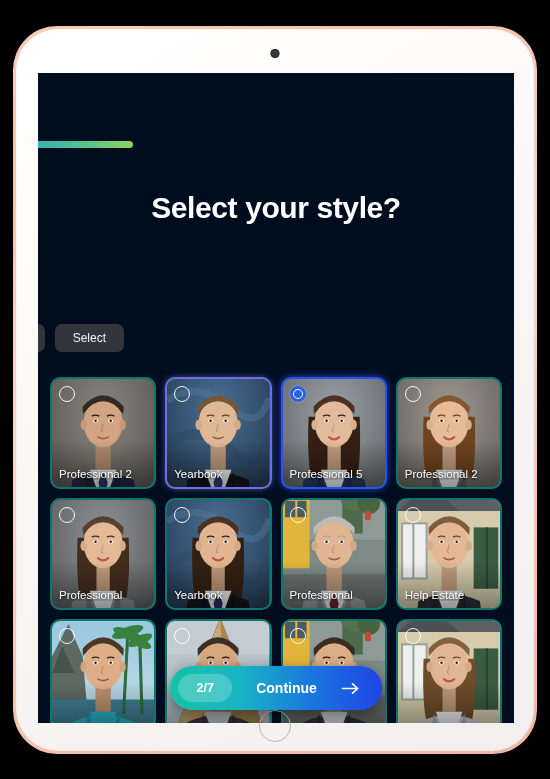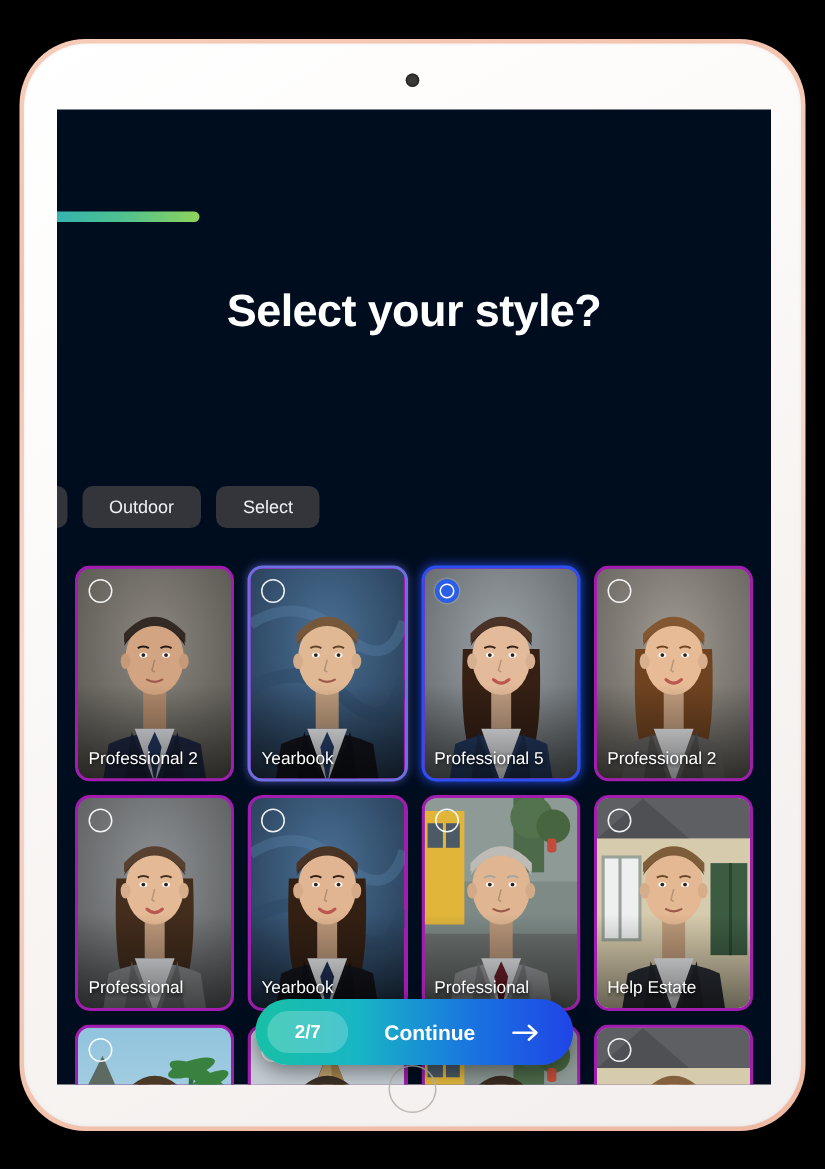--- a/index.html
+++ b/index.html
@@ -151,26 +151,26 @@
     left: 12px;
     top: 304px;
     width: 452px;
     display: grid;
     grid-template-columns: repeat(4, 1fr);
     gap: 9px 9px;
   }
 
   .card {
     position: relative;
-    height: 144px;
+    height: 112px;
     border-radius: 10px;
     overflow: hidden;
     cursor: pointer;
     border: 2px solid transparent;
-    background: #a21caf;
+    background: #0f766e;
   }
   .card.hl {
     border-color: #6d6ee0;
     box-shadow: 0 0 6px rgba(109,110,224,0.6);
   }
   .card.sel {
     border-color: #2b4ff0;
     box-shadow: 0 0 7px rgba(43,79,240,0.85);
   }
 
@@ -286,21 +286,20 @@
         <div class="progress-track">
           <div class="progress-fill" style="width: 20%;"></div>
         </div>
 
         <div class="head-block">
           <div class="head-title">Select your style?</div>
         </div>
 
         <div class="chip-row">
             <button class="chip cut">&nbsp;&nbsp;</button>
-            <button class="chip">Outdoor</button>
             <button class="chip">Select</button>
           </div>
 
         <div class="grid">
             <div class="card">
               <div class="thumb">
                 <svg viewBox="0 0 100 144" preserveAspectRatio="xMidYMid slice">
     <defs>
                     <radialGradient id="g0" cx="50%" cy="38%" r="78%">
       <stop offset="0%" stop-color="#8c8880"></stop>

